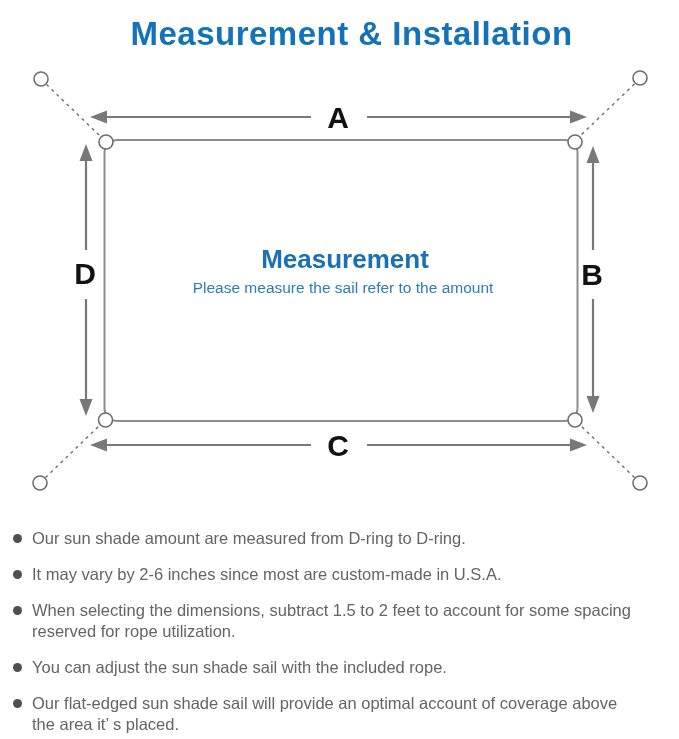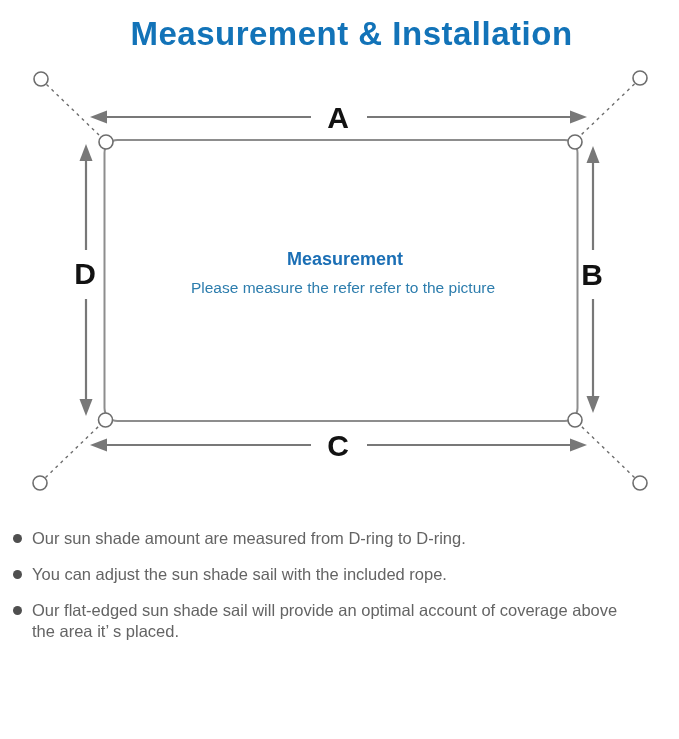--- a/index.html
+++ b/index.html
@@ -39,21 +39,21 @@
     line-height: 1;
   }
   .lbl-a { left: 338px; top: 118px; }
   .lbl-b { left: 592px; top: 275px; }
   .lbl-c { left: 338px; top: 446px; }
   .lbl-d { left: 85px;  top: 274px; }
   .center-title {
     position: absolute;
     left: 345px; top: 259px;
     transform: translate(-50%, -50%);
-    font-size: 18px;
+    font-size: 26px;
     font-weight: 700;
     color: #1b6fb5;
     white-space: nowrap;
   }
   .center-sub {
     position: absolute;
     left: 343px; top: 288px;
     transform: translate(-50%, -50%);
     font-size: 15.5px;
     color: #2d7dad;
@@ -142,27 +142,35 @@
         <polygon points="593,413 586.5,396 599.5,396" fill="#787878"></polygon>
       </g>
     </svg>
 
     <div class="dim-label lbl-a">A</div>
     <div class="dim-label lbl-b">B</div>
     <div class="dim-label lbl-c">C</div>
     <div class="dim-label lbl-d">D</div>
 
     <div class="center-title">Measurement</div>
-    <div class="center-sub">Please measure the refer refer to the picture</div>
+    <div class="center-sub">Please measure the sail refer to the amount</div>
   </div>
 
   <ul class="notes">
     <li>
       <span class="dot"></span>
       <span class="note-text">Our sun shade amount are measured from D-ring to D-ring.</span>
+    </li>
+    <li>
+      <span class="dot"></span>
+      <span class="note-text">It may vary by 2-6 inches since most are custom-made in U.S.A.</span>
+    </li>
+    <li>
+      <span class="dot"></span>
+      <span class="note-text">When selecting the dimensions, subtract 1.5 to 2 feet to account for some spacing reserved for rope utilization.</span>
     </li>
     <li>
       <span class="dot"></span>
       <span class="note-text">You can adjust the sun shade sail with the included rope.</span>
     </li>
     <li>
       <span class="dot"></span>
       <span class="note-text">Our flat-edged sun shade sail will provide an optimal account of coverage above the area it’ s placed.</span>
     </li>
   </ul>

